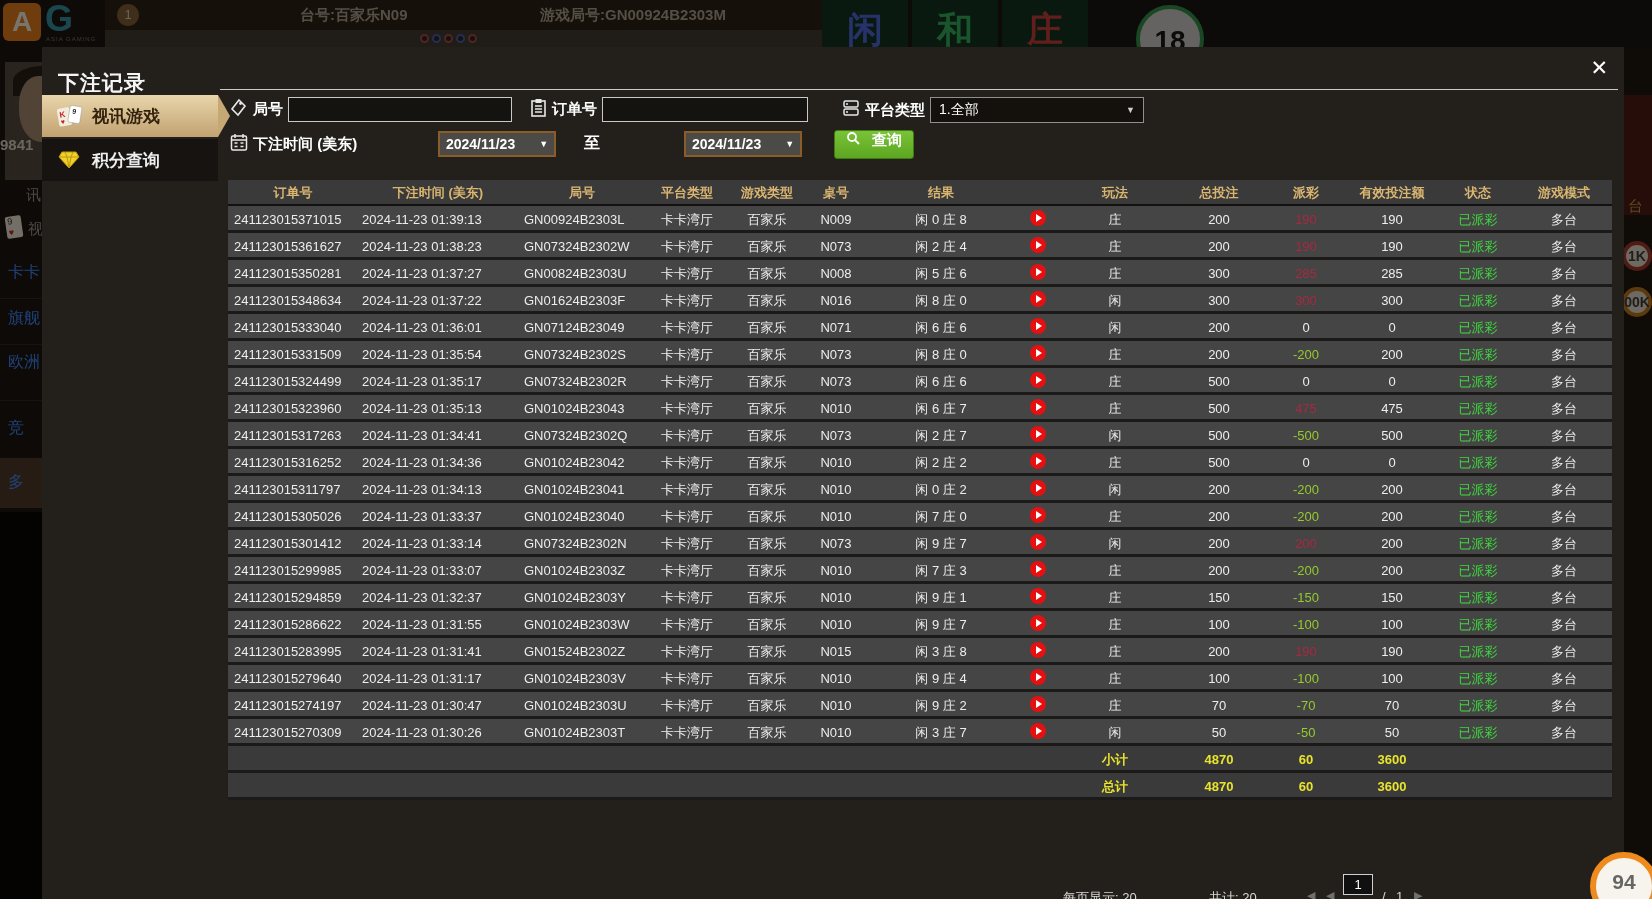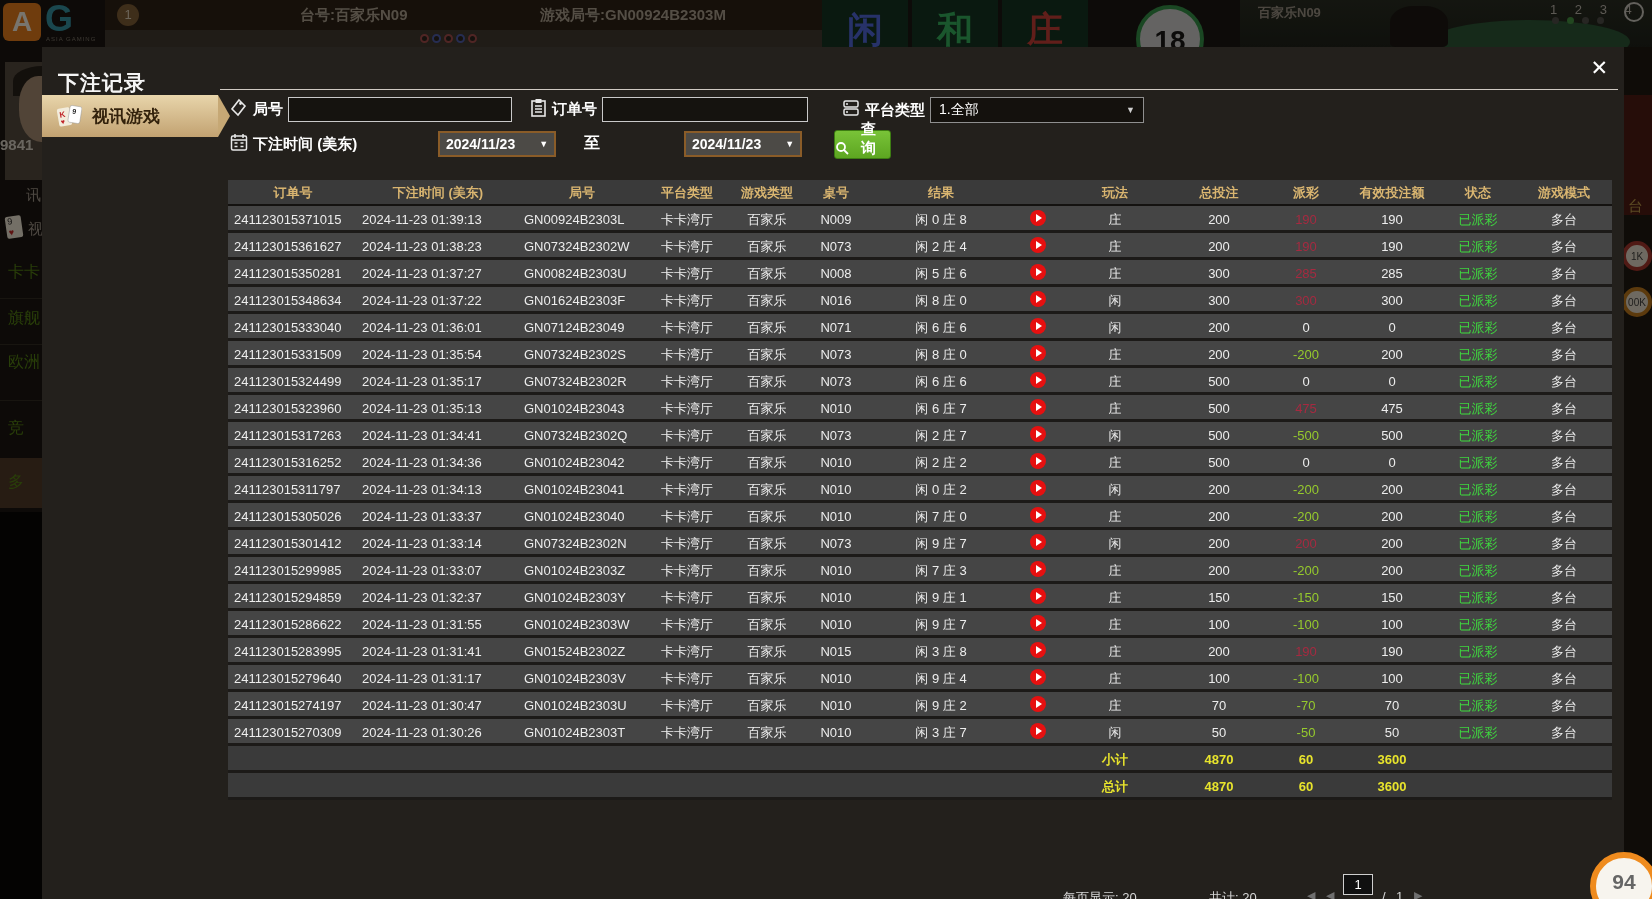--- a/index.html
+++ b/index.html
@@ -16,21 +16,21 @@
   .avatar{position:absolute;left:5px;top:62px;width:76px;height:118px;background:#4e463c;overflow:hidden;}
   .avatar .hair{position:absolute;left:8px;top:4px;width:58px;height:30px;background:#211c16;border-radius:50% 50% 0 0;}
   .avatar .face{position:absolute;left:14px;top:14px;width:46px;height:66px;background:#a18870;border-radius:42% 42% 48% 48%;}
   .bg-num1{position:absolute;left:0px;top:136px;color:#d6d0c4;font-weight:bold;font-size:15px;}
   .bg-num2{position:absolute;left:0px;top:156px;color:#cfc02c;font-weight:bold;font-size:16px;margin-left:43px;}
   .bg-ch1{position:absolute;left:26px;top:186px;color:#9a9186;font-size:15px;}
   .mini-card{position:absolute;left:6px;top:216px;width:16px;height:22px;background:#e9e2d2;border-radius:2px;transform:rotate(-8deg);}
   .mini-card::after{content:"9";position:absolute;left:2px;top:0px;font-size:9px;color:#222;}
   .mini-card .ht{position:absolute;left:2px;bottom:1px;color:#b22;font-size:9px;}
   .bg-ch2{position:absolute;left:28px;top:220px;color:#9a9186;font-size:15px;}
-  .lnav-item{position:absolute;left:0;width:42px;color:#4d7c0f;font-size:16px;padding-left:8px;}
+  .lnav-item{position:absolute;left:0;width:42px;color:#3b82f6;font-size:16px;padding-left:8px;}
   .lnav-sep{position:absolute;left:0;width:42px;height:1px;background:#2a261f;}
   .lnav-hl{position:absolute;left:0;top:458px;width:42px;height:50px;background:#4a3524;}
   .lblack{position:absolute;left:0;top:512px;width:42px;height:387px;background:#000;}
 
   .topbar{position:absolute;left:105px;top:0;width:745px;height:30px;background:#261c12;}
   .num-badge{position:absolute;left:12px;top:4px;width:22px;height:22px;border-radius:50%;background:#7a5a32;
              color:#d8cbb4;font-size:13px;text-align:center;line-height:22px;}
   .tb-t1{position:absolute;left:195px;top:6px;color:#a89d8d;font-weight:bold;font-size:15px;}
   .tb-t2{position:absolute;left:435px;top:6px;color:#a89d8d;font-weight:bold;font-size:15px;}
   .substrip{position:absolute;left:105px;top:30px;width:745px;height:17px;background:#3b352d;}
@@ -54,21 +54,21 @@
   .v-digits{position:absolute;left:310px;top:2px;color:#b8b3aa;font-size:13px;letter-spacing:7px;}
   .v-dots{position:absolute;left:312px;top:17px;display:flex;gap:8px;}
   .v-dot{width:7px;height:7px;border-radius:50%;background:#4a4a46;}
   .v-dot.on{background:#3f8f3f;}
   .v-ring{position:absolute;left:384px;top:2px;width:20px;height:20px;border:2px solid #c6c4bd;border-radius:50%;}
 
   .rstrip{position:absolute;left:1624px;top:47px;width:28px;height:852px;background:#17130e;}
   .r-red{position:absolute;left:0;top:48px;width:28px;height:120px;background:#47150f;}
   .r-char{position:absolute;left:4px;top:150px;color:#b59445;font-size:15px;}
   .chip{position:absolute;left:-2px;width:30px;height:30px;border-radius:50%;background:#ded6c6;
-        font-size:10px;font-weight:normal;color:#3a3a3a;display:flex;align-items:center;justify-content:center;}
+        font-size:14px;font-weight:bold;color:#3a3a3a;display:flex;align-items:center;justify-content:center;}
   .chip1{top:194px;border:4px solid #a03028;}
   .chip2{top:240px;border:4px solid #b87418;}
 
   .dimover{position:absolute;inset:0;background:rgba(8,5,3,.52);pointer-events:none;}
 
   
   #modal{position:absolute;left:42px;top:47px;width:1582px;height:852px;background:#23201c;}
   .m-title{position:absolute;left:16px;top:8px;color:#f5f5f5;font-size:21px;letter-spacing:1px;}
   .m-close{position:absolute;right:16px;top:9px;color:#fff;font-size:21px;font-weight:bold;cursor:pointer;}
   .m-sep{position:absolute;left:178px;top:42px;right:6px;height:1px;background:#cfc9c2;}
@@ -85,22 +85,22 @@
   .f-group{position:absolute;display:flex;align-items:center;gap:5px;}
   .f-label{color:#fff;font-weight:bold;font-size:15px;white-space:nowrap;}
   .f-input{height:25px;background:#15130f;border:1px solid #c9c9c9;color:#fff;font-size:13px;padding:0 6px;}
   .f-select{height:26px;background:#14110d;border:1px solid #8f8f8f;color:#fff;font-size:14px;
             display:flex;align-items:center;justify-content:space-between;padding:0 8px;cursor:pointer;}
   .f-select .car{font-size:9px;color:#d0d0d0;}
   .datebox{width:118px;height:26px;background:#4c4a46;border:2px solid #8a5c28;color:#fff;font-weight:bold;
            font-size:14px;display:flex;align-items:center;justify-content:center;gap:24px;cursor:pointer;}
   .datebox .car{font-size:9px;}
   .to-label{color:#fff;font-weight:bold;font-size:16px;}
-  .searchbtn{width:57px;height:29px;background:linear-gradient(#79c338,#5da621);border:1px solid #3d7d12;border-radius:3px;
-             color:#fff;font-weight:bold;font-size:15px;display:flex;align-items:flex-end;justify-content:center;gap:12px;cursor:pointer;}
+  .searchbtn{width:80px;height:29px;background:linear-gradient(#79c338,#5da621);border:1px solid #3d7d12;border-radius:3px;
+             color:#fff;font-weight:bold;font-size:15px;display:flex;align-items:flex-start;justify-content:center;gap:12px;cursor:pointer;}
 
   
   .tbl{position:absolute;left:6px;top:85px;width:1384px;}
   .thead,.trow,.srow{display:flex;width:1384px;}
   .thead{height:26px;background:#3a3a3a;border-bottom:2px solid #141210;}
   .thead .c{color:#d9b570;font-weight:bold;font-size:13px;line-height:26px;text-align:center;}
   .trow{height:27px;background:#454545;border-bottom:3px solid #1c1a18;}
   .trow .c{color:#ededed;font-size:13px;line-height:27px;text-align:center;white-space:nowrap;overflow:hidden;}
   .srow{height:27px;background:#3a3a3a;border-bottom:3px solid #1c1a18;}
   .srow .c{color:#e8e42c;font-weight:bold;font-size:13px;line-height:27px;text-align:center;}
@@ -186,33 +186,20 @@
         <span class="dot"></span>
       </div>
     </div>
 
     <div class="tile tile-xian" style="left:822px"><span>闲</span></div>
     <div class="tile tile-he" style="left:912px"><span>和</span></div>
     <div class="tile tile-zhuang" style="left:1002px"><span>庄</span></div>
 
     <div class="ball18">18</div>
 
-    <div class="video">
-      <div class="v-table"></div>
-      <div class="v-dealer"></div>
-      <div class="v-label">百家乐N09</div>
-      <div class="v-digits">1 2 3 4</div>
-      <div class="v-dots">
-        <span class="v-dot"></span>
-        <span class="v-dot on"></span>
-        <span class="v-dot"></span>
-        <span class="v-dot"></span>
-      </div>
-      <div class="v-ring"></div>
-    </div>
 
     <div class="rstrip">
       <div class="r-red"></div>
       <div class="r-char">台</div>
       <div class="chip chip1">1K</div>
       <div class="chip chip2">00K</div>
     </div>
 
     <div class="dimover"></div>
   </div>
@@ -227,20 +214,29 @@
         <span class="ticon">
           <svg width="26" height="26" viewBox="0 0 26 26">
             <rect x="2" y="5" width="13" height="18" rx="2" fill="#f2ecdc" transform="rotate(-10 8 14)"></rect>
             <text x="4" y="14" font-size="8" fill="#c0252a" transform="rotate(-10 8 14)">K</text>
             <text x="4" y="21" font-size="7" fill="#c0252a" transform="rotate(-10 8 14)">♥</text>
             <rect x="13" y="3" width="12" height="17" rx="2" fill="#ffffff" stroke="#999" stroke-width="0.5" transform="rotate(9 19 11)"></rect>
             <text x="16" y="11" font-size="7" fill="#222" transform="rotate(9 19 11)">9</text>
           </svg>
         </span>
         <span>视讯游戏</span>
+      </div>
+      <div class="m-tab">
+        <span class="ticon">
+          <svg width="22" height="18" viewBox="0 0 22 18">
+            <polygon points="4,1 18,1 21,6 11,17 1,6" fill="#f2cf2a" stroke="#b89a10"></polygon>
+            <path d="M1,6 L21,6 M7,1 L9,6 L11,17 M15,1 L13,6 L11,17" stroke="#b89a10" fill="none"></path>
+          </svg>
+        </span>
+        <span>积分查询</span>
       </div>
     </nav>
 
     <div class="m-content">
 
       <div class="f-group" style="left:8px;top:2px">
         <span>
           <svg width="18" height="20" viewBox="0 0 18 20">
             <path d="M9,2 L15,8 L8,17 L2,11 Z" fill="none" stroke="#e8e8e8" stroke-width="1.6"></path>
             <circle cx="10.5" cy="5.5" r="1.4" fill="#e8e8e8"></circle>

